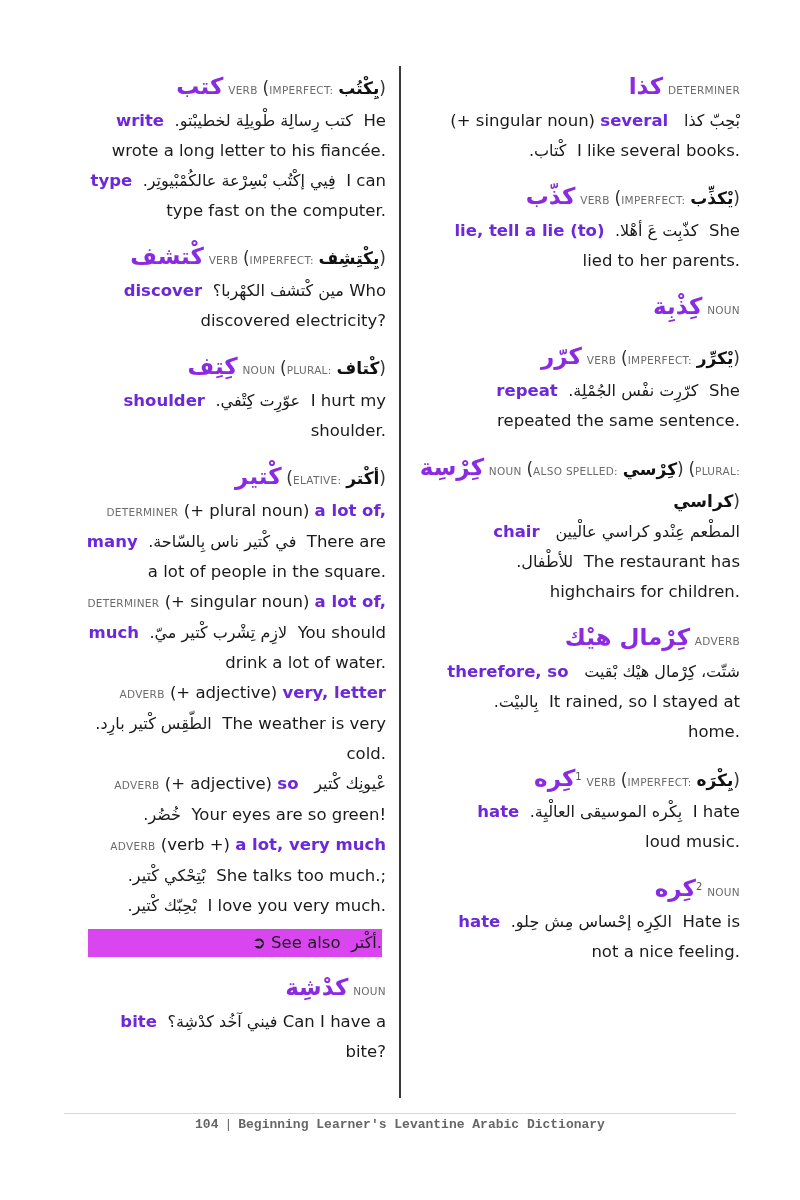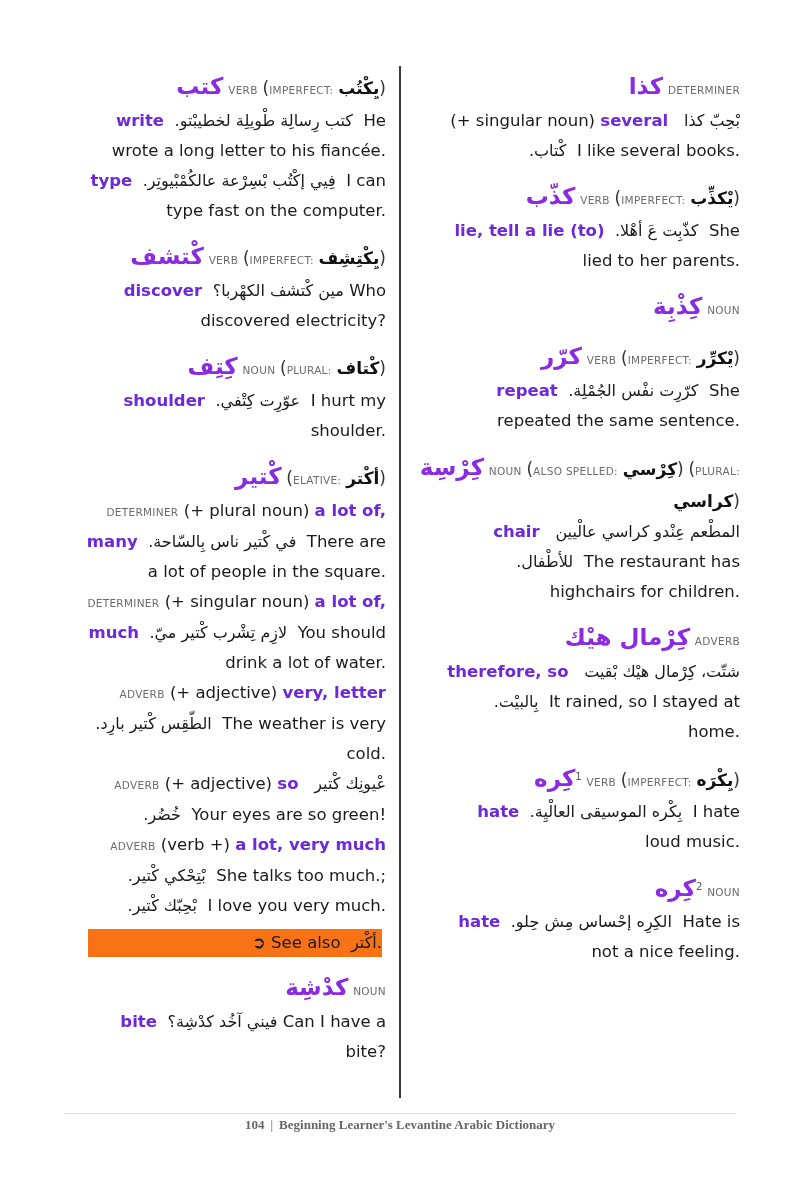--- a/index.html
+++ b/index.html
@@ -13,25 +13,25 @@
   .hw-line { line-height:40px; height:40px; white-space:nowrap; font-size:15px; color:#555; }
   .hw { color:#8a2be2; font-weight:bold; font-size:23px; font-family:"DejaVu Sans", sans-serif; }
   .sup { font-size:10px; vertical-align:super; color:#555; }
   .sc { font-size:10.5px; color:#6b6b6b; letter-spacing:0.3px; text-transform:uppercase; }
   .paren { font-size:17px; color:#333; }
   .ar-bold { font-weight:bold; color:#111; font-size:17px; }
   .body { padding-left:19px; font-size:16.5px; line-height:30px; }
   .body p { margin:0; }
   .gloss { font-weight:bold; color:#6d28d9; }
   .ar { font-family:"DejaVu Sans", sans-serif; font-size:16px; }
-  .see-also { margin:8px 0 10px 24px; background:#f97316; height:28px; line-height:28px;
+  .see-also { margin:8px 0 10px 24px; background:#d946ef; height:28px; line-height:28px;
               padding-left:6px; font-size:16.5px; width:288px; }
   .footer-rule { position:absolute; left:64px; width:672px; top:1113px; height:1px; background:#d8d8d8; }
   .footer { position:absolute; left:0; width:800px; top:1117px; text-align:center;
-            font-size:13px; font-weight:bold; color:#666; font-family:Liberation Serif, serif; }
+            font-size:13px; font-weight:bold; color:#666; font-family:Liberation Mono, monospace; }
   .footer .sep { margin:0 6px; font-weight:normal; }
 </style>
 </head>
 <body>
 
 <div class="col left">
 
   <div class="entry">
     <div class="hw-line">
       <bdi class="hw">كتب</bdi>

